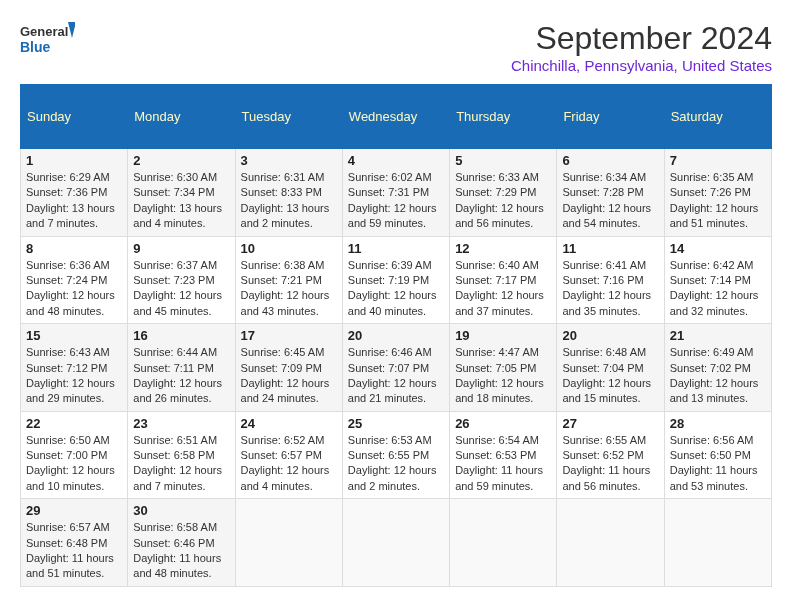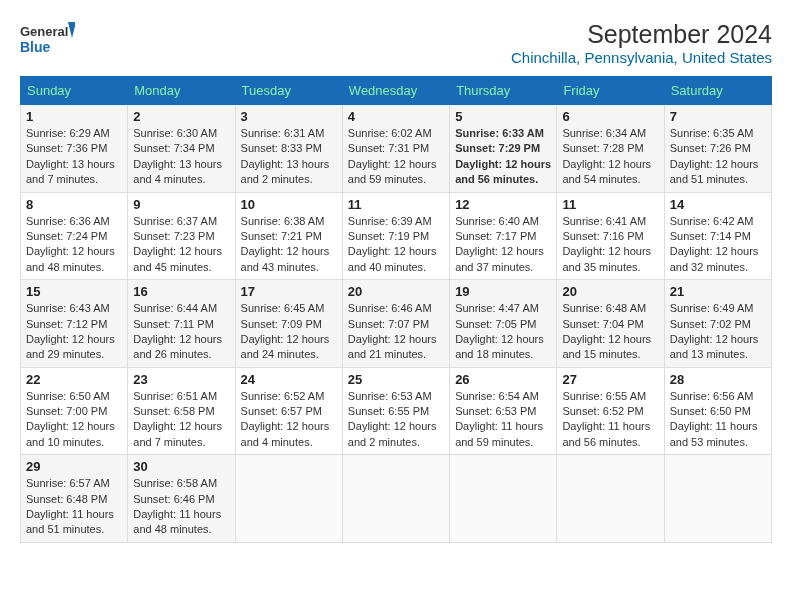--- a/index.html
+++ b/index.html
@@ -18,38 +18,38 @@
     }
     .logo {
       display: flex;
       align-items: center;
       gap: 4px;
     }
     .title-block {
       text-align: right;
     }
     .month-title {
-      font-size: 25px;
+      font-size: 32px;
       color: #333;
       font-weight: normal;
     }
     .location {
       font-size: 15px;
-      color: #0369a1;
+      color: #6d28d9;
     }
     table {
       width: 100%;
       border-collapse: collapse;
       font-size: 11px;
     }
     thead tr th {
       background-color: #1a6bb5;
-      color: #86efac;
+      color: #fef9c3;
       text-align: left;
-      padding: 6px 6px;
+      padding: 24px 6px;
       font-size: 13px;
       font-weight: normal;
       border: 1px solid #1a6bb5;
     }
     tbody tr td {
       border: 1px solid #ddd;
       vertical-align: top;
       padding: 4px 5px;
       height: 80px;
       width: calc(100% / 7);
@@ -130,21 +130,21 @@
         </td>
         <td>
           <span class="day-num">4</span>
           <div class="day-info" style="white-space: pre-line;">Sunrise: 6:02 AM
 Sunset: 7:31 PM
 Daylight: 12 hours
 and 59 minutes.</div>
         </td>
         <td>
           <span class="day-num">5</span>
-          <div class="day-info" style="white-space: pre-line; font-weight: bold;">Sunrise: 6:33 AM
+          <div class="day-info" style="white-space: pre-line;">Sunrise: 6:33 AM
 Sunset: 7:29 PM
 Daylight: 12 hours
 and 56 minutes.</div>
         </td>
         <td>
           <span class="day-num">6</span>
           <div class="day-info" style="white-space: pre-line;">Sunrise: 6:34 AM
 Sunset: 7:28 PM
 Daylight: 12 hours
 and 54 minutes.</div>

